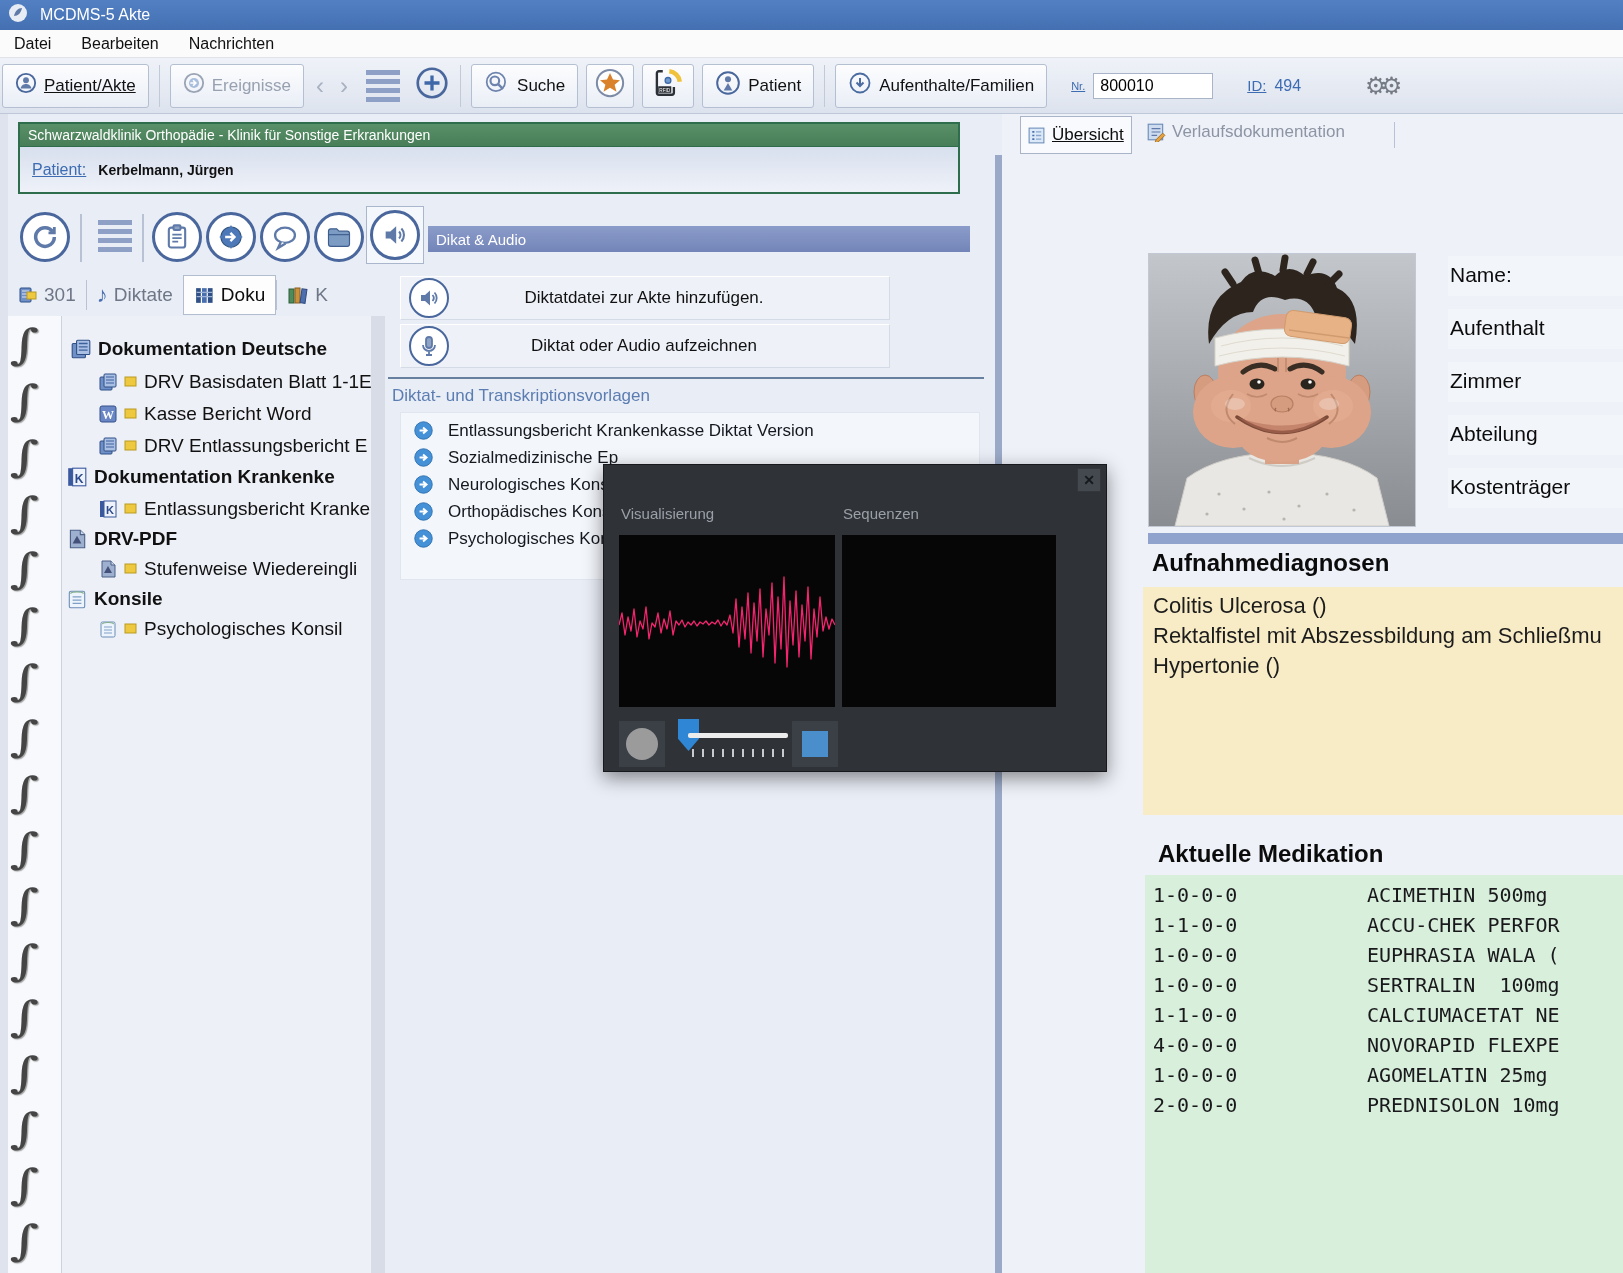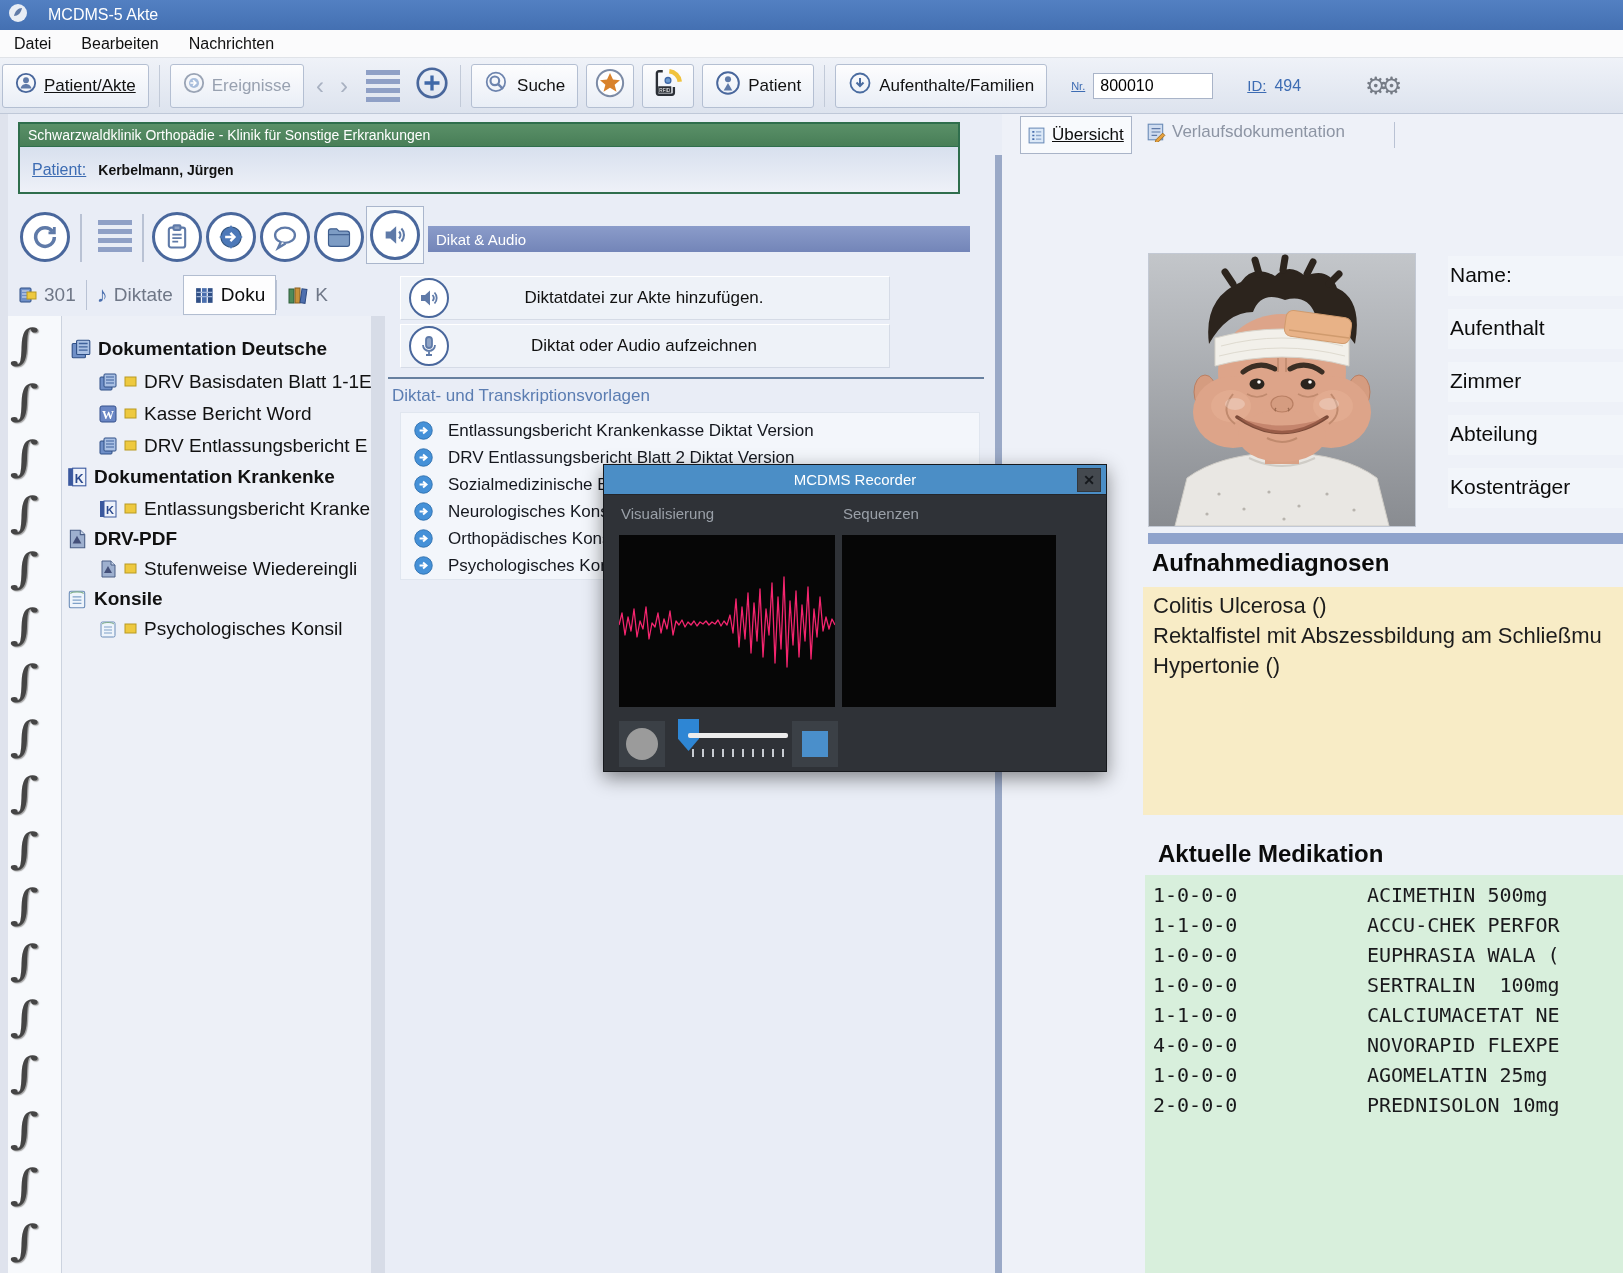--- a/index.html
+++ b/index.html
@@ -1,21 +1,21 @@
 <!DOCTYPE html>
 <html><head>
 <meta charset="utf-8">
 <style>
   html,body{margin:0;padding:0;background:#cfd5e0;}
   *{box-sizing:border-box;}
   .screen{position:relative;width:1623px;height:1273px;overflow:hidden;
           font-family:"Liberation Sans",sans-serif;background:#e9edf6;color:#111;}
   
   .titlebar{position:absolute;left:0;top:0;width:1623px;height:30px;background:linear-gradient(#5380c2,#4470b2);
-            display:flex;align-items:center;gap:20px;padding-left:8px;color:#fff;font-size:16px;}
+            display:flex;align-items:center;gap:12px;padding-left:8px;color:#fff;font-size:16px;}
   .menubar{position:absolute;left:0;top:30px;width:1623px;height:28px;background:#fbfbfc;border-bottom:1px solid #e0e3e8;
            display:flex;align-items:center;gap:30px;padding-left:14px;font-size:16px;color:#101010;}
   .menubar span{cursor:default;}
   .toolbar{position:absolute;left:0;top:58px;width:1623px;height:56px;background:linear-gradient(#eff2f8,#dde3ee);
            border-bottom:1px solid #bfc8d8;display:flex;align-items:center;padding:0 2px;gap:8px;font-size:17px;}
   .tbtn{height:44px;display:flex;align-items:center;gap:7px;padding:0 12px;border:1px solid #b4bfd2;border-radius:3px;
         background:linear-gradient(#fdfdfe,#e9eef6);white-space:nowrap;}
   .tbtn.icon-only{padding:0 8px;}
   .tsep{width:1px;height:42px;background:#c2cad8;margin:0 2px;}
   .underl{text-decoration:underline;}
@@ -459,28 +459,20 @@
           <path d="M7.5 12h7M11.5 8.5 15.5 12l-4 3.5" stroke="#fff" stroke-width="2.2" fill="none"></path>
         </svg>
       <span>Entlassungsbericht Krankenkasse Diktat Version</span>
     </div>
     <div class="tpl-row">
       <svg viewBox="0 0 24 24">
           <circle cx="12" cy="12" r="10" fill="#4591d8"></circle>
           <circle cx="12" cy="12" r="10" fill="none" stroke="#2a6dab"></circle>
           <path d="M7.5 12h7M11.5 8.5 15.5 12l-4 3.5" stroke="#fff" stroke-width="2.2" fill="none"></path>
         </svg>
-      <span>DRV Entlassungsbericht Blatt 2 Diktat Version</span>
-    </div>
-    <div class="tpl-row">
-      <svg viewBox="0 0 24 24">
-          <circle cx="12" cy="12" r="10" fill="#4591d8"></circle>
-          <circle cx="12" cy="12" r="10" fill="none" stroke="#2a6dab"></circle>
-          <path d="M7.5 12h7M11.5 8.5 15.5 12l-4 3.5" stroke="#fff" stroke-width="2.2" fill="none"></path>
-        </svg>
       <span>Sozialmedizinische Ep</span>
     </div>
     <div class="tpl-row">
       <svg viewBox="0 0 24 24">
           <circle cx="12" cy="12" r="10" fill="#4591d8"></circle>
           <circle cx="12" cy="12" r="10" fill="none" stroke="#2a6dab"></circle>
           <path d="M7.5 12h7M11.5 8.5 15.5 12l-4 3.5" stroke="#fff" stroke-width="2.2" fill="none"></path>
         </svg>
       <span>Neurologisches Kons</span>
     </div>
@@ -634,23 +626,20 @@
           <span class="med-name">AGOMELATIN 25mg</span>
         </div>
       <div class="med-row">
           <span class="med-dose">2-0-0-0</span>
           <span class="med-name">PREDNISOLON 10mg</span>
         </div>
     </div>
   </div>
 
   <div class="recorder">
-    <div class="rec-title">
-      <span>MCDMS Recorder</span>
-    </div>
     <div class="rec-close">✕</div>
     <div class="rec-lbl" style="left:17px;top:40px;">Visualisierung</div>
     <div class="rec-lbl" style="left:239px;top:40px;">Sequenzen</div>
     <div class="rec-panel" style="left:15px;width:216px;">
       <svg width="100%" height="100%" viewBox="0 0 216 172" preserveAspectRatio="none">
         <polyline fill="none" stroke="#f3256e" stroke-width="1.3" stroke-linejoin="round" points="
           0,90 3,78 6,100 9,82 12,96 15,74 18,102 21,86 24,94 27,72 30,104 33,88 36,92 39,78 42,98 45,84
           48,94 51,76 54,100 57,86 60,90 63,85 66,92 69,87 72,90 75,86 78,91 81,87 84,89 87,86 90,90 93,87
           96,89 99,85 102,91 105,86 108,90 111,80 114,98 117,64 120,112 123,72 126,104 129,58 132,118 135,68
           138,106 141,54 144,122 147,74 150,100 153,48 156,128 159,62 162,114 165,42 168,132 171,66 174,110

